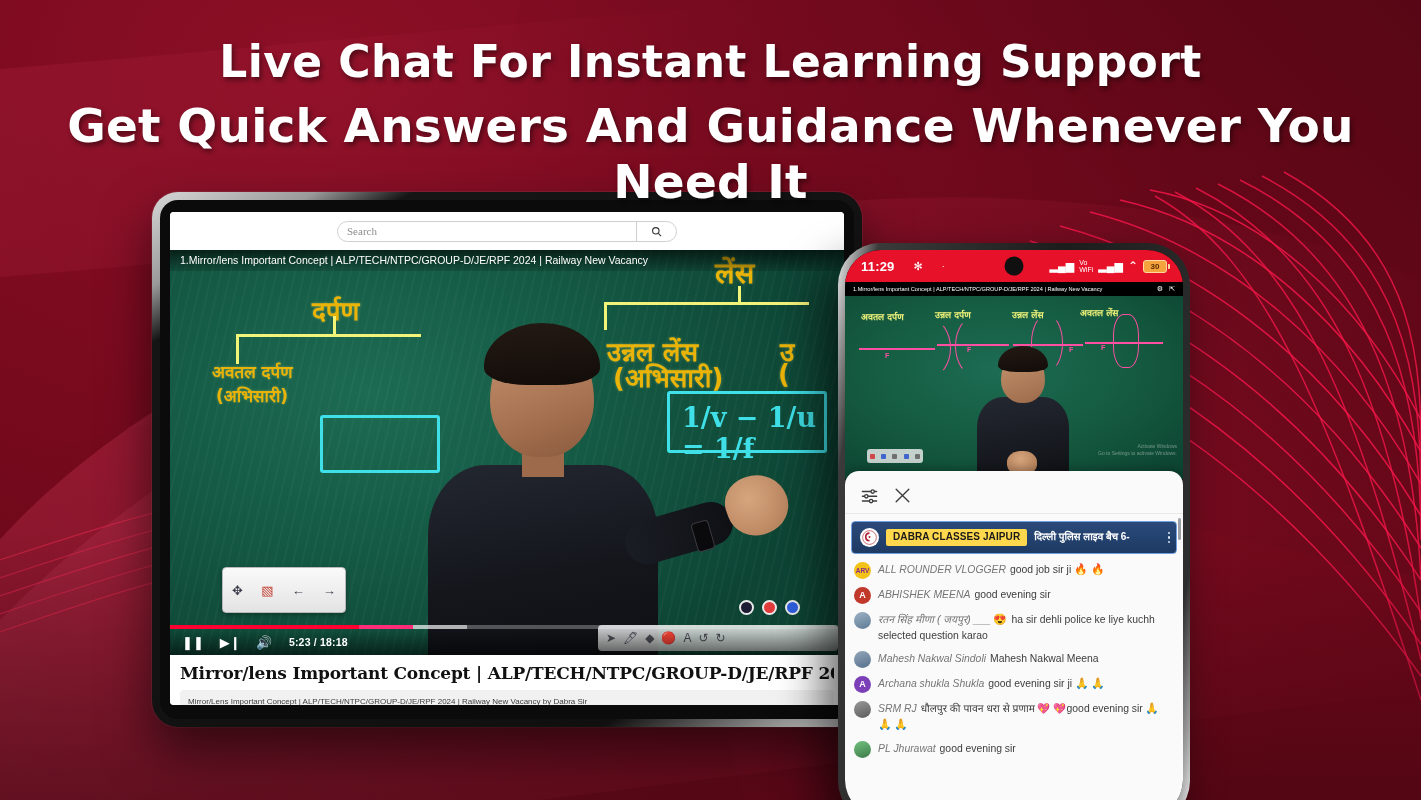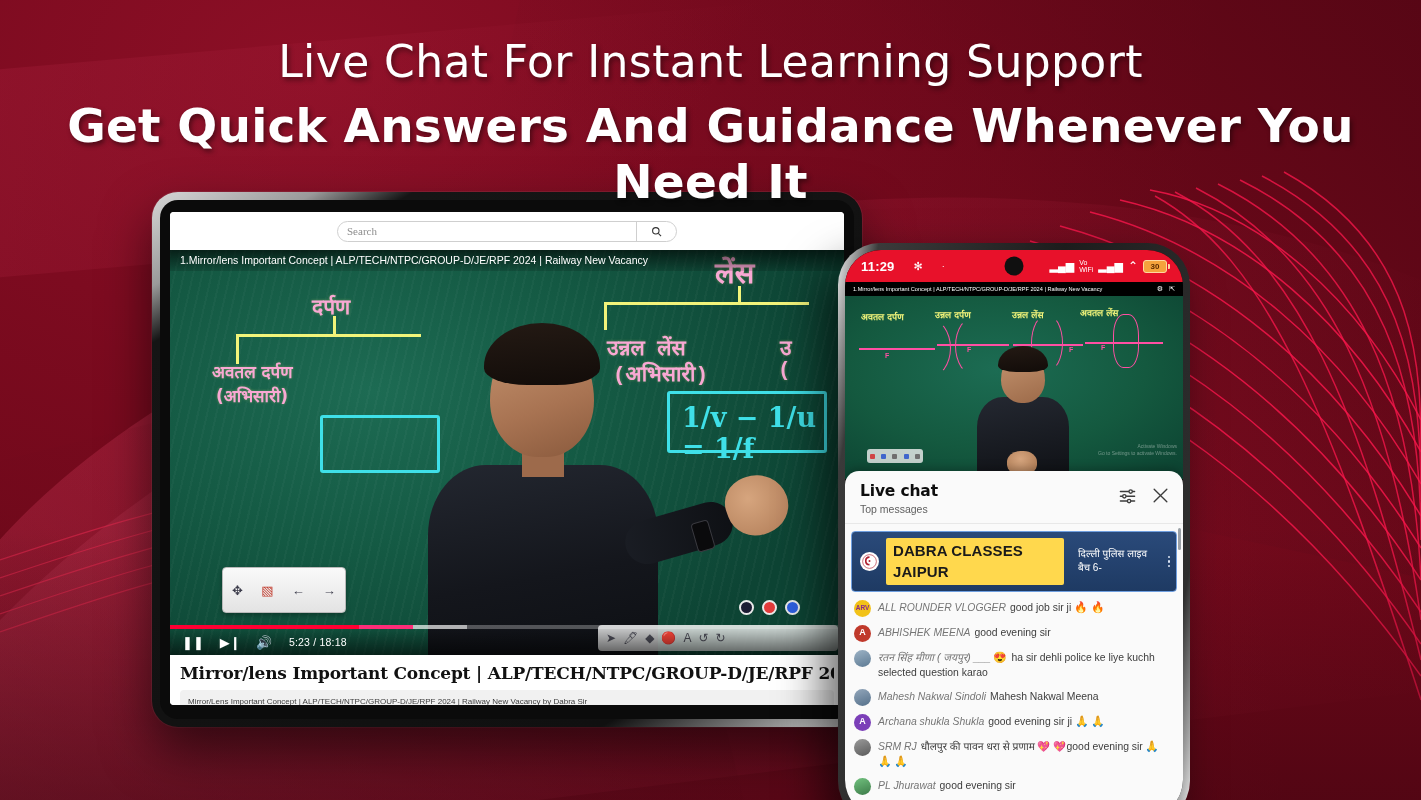--- a/index.html
+++ b/index.html
@@ -61,21 +61,21 @@
   }
 
   
   .headline {
     position: absolute; left: 0; top: 36px; width: 100%;
     text-align: center; z-index: 30;
     color: #ffffff;
     text-shadow: 2px 3px 5px rgba(0,0,0,.45);
   }
   .headline .line1 {
-    font-size: 44px; font-weight: 400; letter-spacing: .4px;
+    font-size: 44px; font-weight: 700; letter-spacing: .4px;
     line-height: 1.18;
     font-family: "DejaVu Sans", sans-serif;
   }
   .headline .line2 {
     font-size: 47px; font-weight: 700; letter-spacing: .2px;
     line-height: 1.2; margin-top: 10px;
     font-family: "DejaVu Sans", sans-serif;
   }
 
   
@@ -134,27 +134,27 @@
     background: repeating-linear-gradient(103deg, rgba(255,255,255,.028) 0 2px, rgba(0,0,0,0) 2px 9px);
   }
   .vid-title {
     position: absolute; top: 0; left: 0; right: 0; height: 21px;
     background: linear-gradient(180deg, rgba(0,0,0,.62), rgba(0,0,0,.14));
     color: #fff; font-size: 10.5px; line-height: 21px; padding-left: 10px;
     white-space: nowrap; overflow: hidden; z-index: 4;
     font-family: "Liberation Sans", sans-serif;
   }
   .chalk {
-    position: absolute; color: #f9a8d4; font-weight: 700;
+    position: absolute; color: #eab308; font-weight: 700;
     font-family: "DejaVu Sans", sans-serif;
     text-shadow: 0 0 3px rgba(242,244,122,.35);
     white-space: nowrap; z-index: 2;
   }
   .chalk.sm { font-size: 17px; }
-  .chalk.md { font-size: 21px; font-family: Liberation Mono, monospace; }
+  .chalk.md { font-size: 26px; }
   .chalk.lg { font-size: 29px; }
   .chalk-line { position: absolute; background: #f2f47a; z-index: 2; }
   .chalk-box {
     position: absolute; border: 3px solid #3fe0e8; border-radius: 3px; z-index: 2;
   }
   .chalk-eq {
     position: absolute; color: #3fe0e8; font-size: 27px; font-weight: 700;
     font-family: "DejaVu Serif", serif; z-index: 3;
   }
   .teacher {
@@ -228,21 +228,21 @@
   .progress-buf { position: absolute; left: 0; top: 0; height: 100%; width: 44%; background: rgba(255,255,255,.55); }
   .progress-fill { position: absolute; left: 0; top: 0; height: 100%; background: #ff0033; }
   .progress-fill2 { position: absolute; top: 0; height: 100%; background: #ff2d78; }
   .ctrl-row {
     position: absolute; left: 0; right: 0; bottom: 0; height: 26px; z-index: 7;
     display: flex; align-items: center; gap: 16px; padding-left: 12px;
     color: #fff; font-size: 11px;
     background: linear-gradient(0deg, rgba(0,0,0,.55), rgba(0,0,0,0));
   }
   .ctrl-row .ico { font-size: 13px; line-height: 1; }
-  .time-txt { font-size: 10.5px; letter-spacing: .2px; font-weight: 400; }
+  .time-txt { font-size: 10.5px; letter-spacing: .2px; font-weight: 700; }
 
   .vid-meta { flex: 1; background: #fff; padding: 8px 10px 0 10px; overflow: hidden; }
   .vid-meta h2 {
     font-size: 17px; font-weight: 700; color: #111; letter-spacing: -.2px;
     white-space: nowrap; overflow: hidden;
     font-family: "DejaVu Serif", serif;
   }
   .desc-box {
     margin-top: 7px; background: #f1f1f1; border-radius: 4px;
     padding: 6px 8px; font-size: 8px; color: #3b3b3b; line-height: 1.55;
@@ -366,24 +366,24 @@
     width: 17px; height: 17px; border-radius: 50%; flex: none;
     display: flex; align-items: center; justify-content: center;
     color: #fff; font-size: 9px; font-weight: 700; overflow: hidden;
   }
   .avatar.big { width: 19px; height: 19px; }
   .msg-body { color: #5d5d5d; }
   .msg-body .uname { color: #757575; font-style: italic; }
   .msg-body .mtext { color: #3d3d3d; margin-left: 4px; }
   .pinned .badge {
     background: #ffd84d; color: #1a1a1a; font-weight: 700;
-    font-size: 15px; padding: 1.5px 7px; border-radius: 2px;
+    font-size: 10px; padding: 1.5px 7px; border-radius: 2px;
     display: inline-block; letter-spacing: .1px;
   }
-  .pinned .ptext { color: #fff; font-size: 10px; margin-left: 7px; font-weight: 400; }
+  .pinned .ptext { color: #fff; font-size: 10px; font-weight: 700; }
   .kebab { margin-left: auto; color: #cdd9ee; font-size: 11px; line-height: 1; letter-spacing: 0; }
   .kebab span { display: block; width: 2.5px; height: 2.5px; background: #dce6f5; border-radius: 50%; margin: 2px 0; }
   .emoji { font-size: 11px; }
   .scroll-thumb {
     position: absolute; right: 2px; top: 4px; width: 3px; height: 22px;
     background: #9aa0a6; border-radius: 2px;
   }
 </style>
 </head>
 <body>
@@ -606,24 +606,20 @@
           <i style="background:#d04545;"></i>
           <i style="background:#3f66cc;"></i>
           <i style="background:#6f6f6f;"></i>
           <i style="background:#3f66cc;"></i>
           <i style="background:#6f6f6f;"></i>
         </div>
       </div>
 
       <div class="chat-sheet">
         <div class="chat-head">
-          <div class="titles">
-            <div class="chat-title">Live chat</div>
-            <div class="chat-sub">Top messages</div>
-          </div>
           <div class="head-icons">
             <span>
               <svg width="19" height="19" viewBox="0 0 24 24" fill="none" stroke="#3c3c3c" stroke-width="1.7" stroke-linecap="round">
                 <line x1="3" y1="7" x2="21" y2="7"></line>
                   <line x1="3" y1="13" x2="21" y2="13"></line>
                   <line x1="3" y1="19" x2="21" y2="19"></line>
                 <circle cx="16" cy="7" r="2.1" fill="#fff"></circle>
                   <circle cx="8" cy="13" r="2.1" fill="#fff"></circle>
                   <circle cx="14" cy="19" r="2.1" fill="#fff"></circle>
               </svg>

